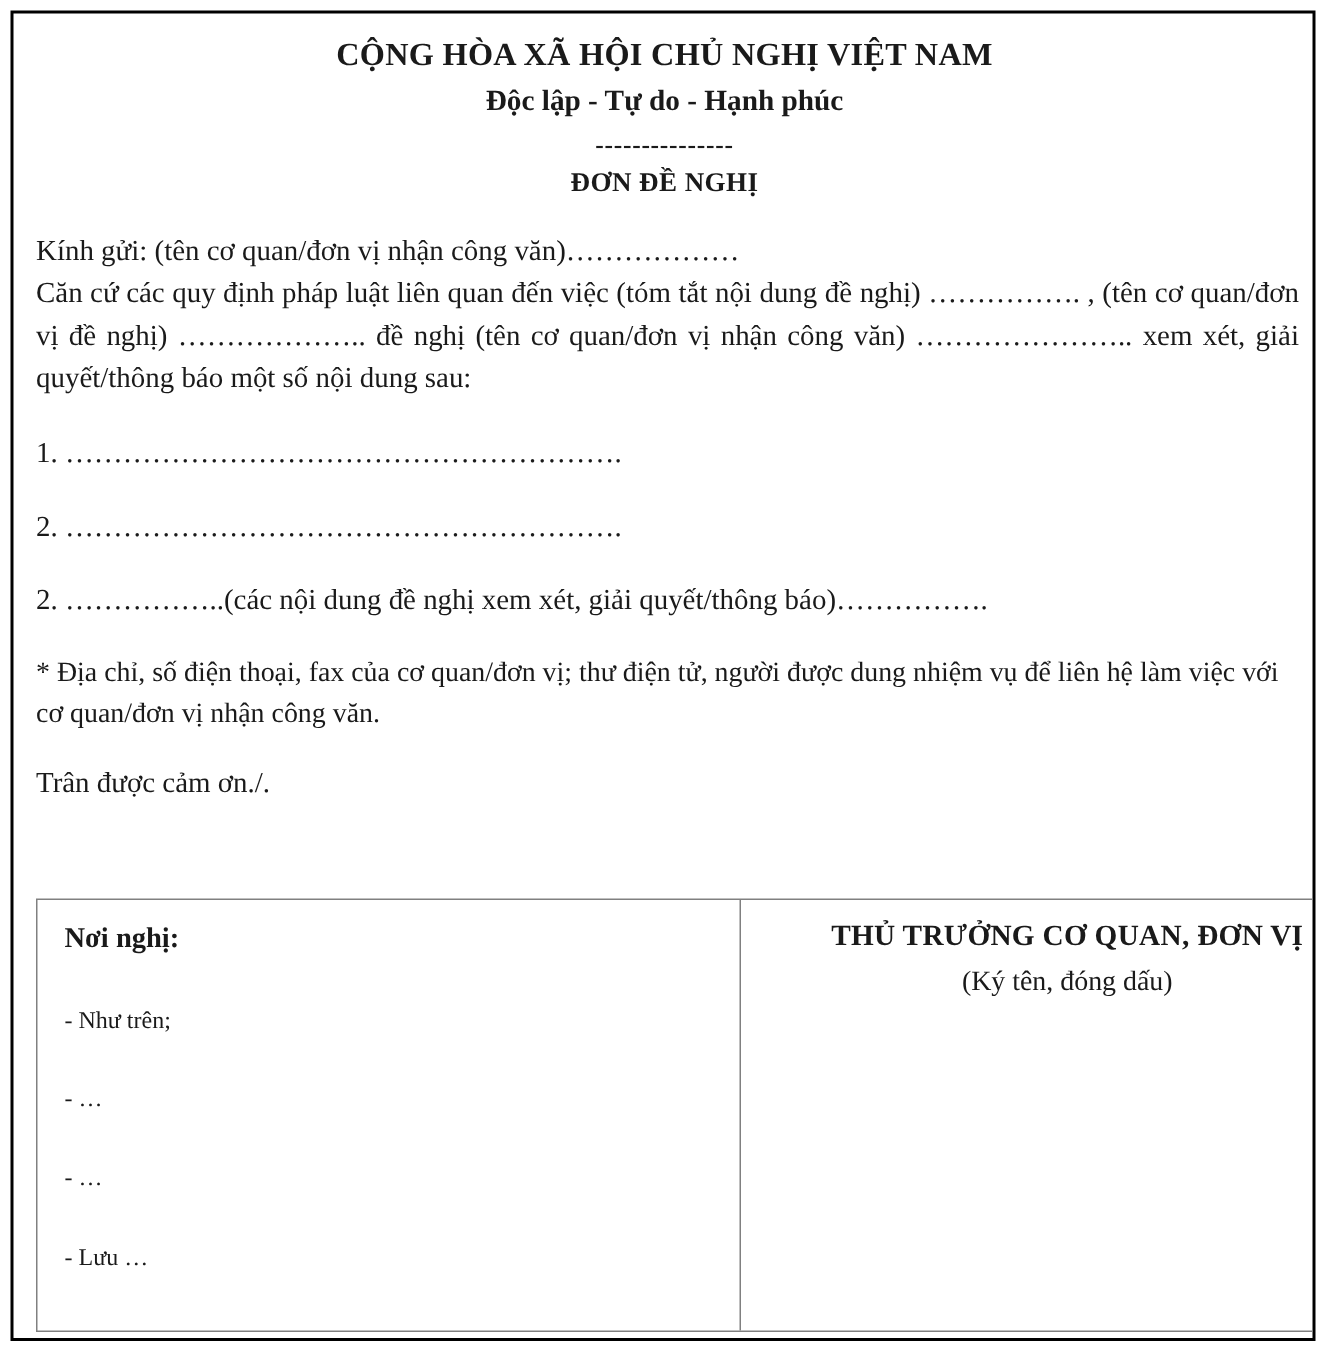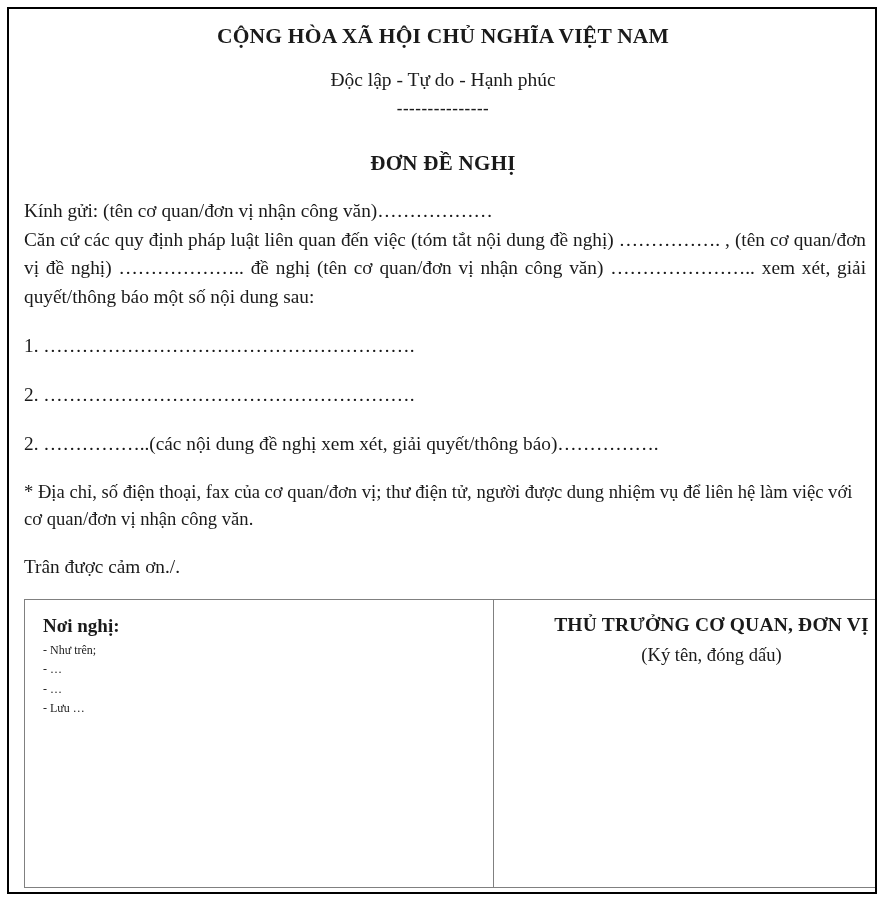--- a/index.html
+++ b/index.html
@@ -43,36 +43,36 @@
     padding-top: 14px;
   }
   .national-title {
     font-size: 21.5px;
     font-weight: bold;
     letter-spacing: 0.2px;
     line-height: 1.25;
   }
   .motto {
     font-size: 19.5px;
-    font-weight: normal;
-    margin-top: 18px;
+    font-weight: bold;
+    margin-top: 6px;
     line-height: 1.25;
   }
   .rule {
     font-size: 17px;
     font-weight: bold;
     letter-spacing: 0.5px;
     margin-top: 8px;
     line-height: 1.1;
   }
   .doc-title {
-    font-size: 21px;
+    font-size: 18px;
     font-weight: bold;
     letter-spacing: 0.3px;
-    margin-top: 32px;
+    margin-top: 4px;
     line-height: 1.2;
   }
 
   
   .body {
     padding: 0 11px 0 15px;
   }
   .para {
     font-size: 19.3px;
     line-height: 1.48;
@@ -124,23 +124,23 @@
     box-sizing: border-box;
     padding: 13px 10px 0 10px;
     text-align: center;
   }
   .recipients-title {
     font-size: 19px;
     font-weight: bold;
     line-height: 1.3;
   }
   .recipient-item {
-    font-size: 12px;
+    font-size: 16px;
     line-height: 1.3;
-    margin-top: 4px;
+    margin-top: 32px;
   }
   .signer-title {
     font-size: 19.5px;
     font-weight: bold;
     letter-spacing: 0.2px;
     line-height: 1.25;
     white-space: nowrap;
   }
   .signer-note {
     font-size: 18.6px;
@@ -148,21 +148,21 @@
     margin-top: 6px;
   }
 </style>
 </head>
 <body>
 
 <div class="page">
   <div class="page-inner">
 
     <div class="header">
-      <div class="national-title">CỘNG HÒA XÃ HỘI CHỦ NGHĨA VIỆT NAM</div>
+      <div class="national-title">CỘNG HÒA XÃ HỘI CHỦ NGHỊ VIỆT NAM</div>
       <div class="motto">Độc lập - Tự do - Hạnh phúc</div>
       <div class="rule">---------------</div>
       <div class="doc-title">ĐƠN ĐỀ NGHỊ</div>
     </div>
 
     <div class="body">
 
       <div class="para first">Kính gửi: (tên cơ quan/đơn vị nhận công văn)………………</div>
 
       <div class="para justify">Căn cứ các quy định pháp luật liên quan đến việc (tóm tắt nội dung đề nghị) ……………. , (tên cơ quan/đơn vị đề nghị) ……………….. đề nghị (tên cơ quan/đơn vị nhận công văn) ………………….. xem xét, giải quyết/thông báo một số nội dung sau:</div>

